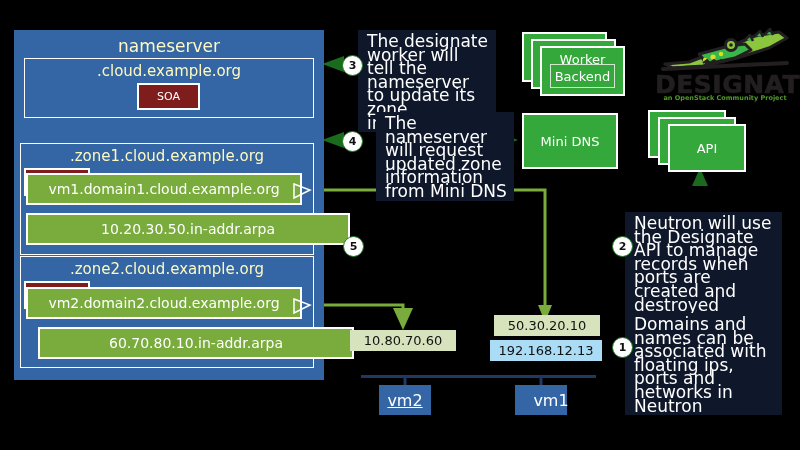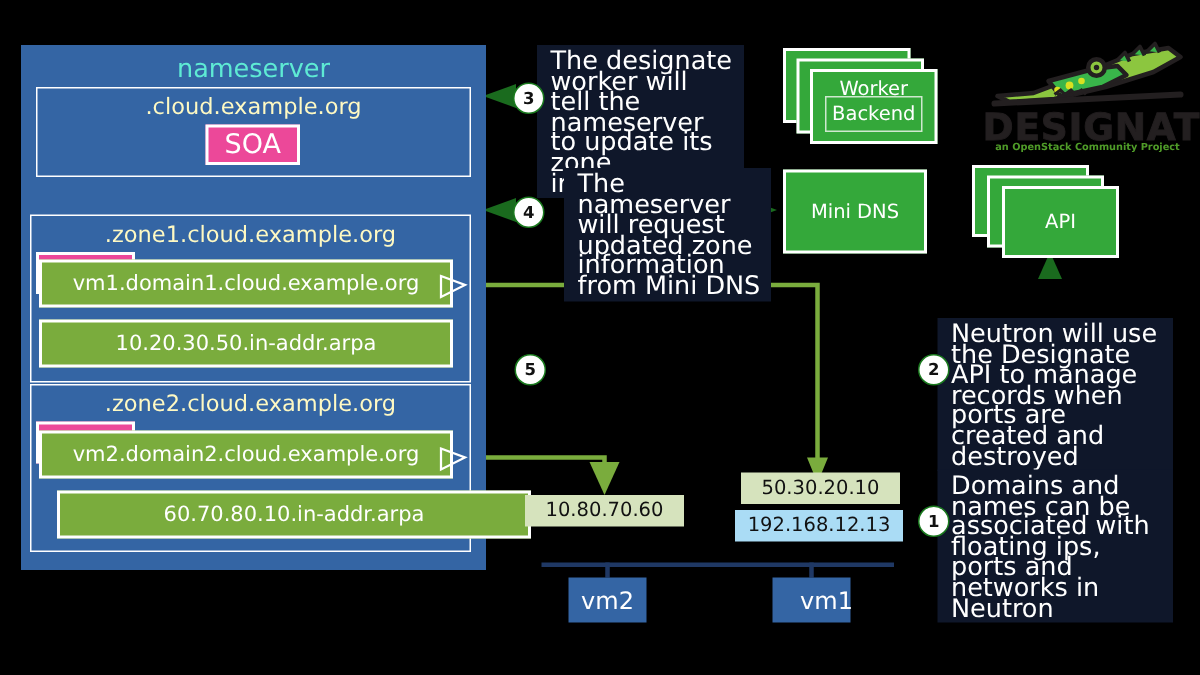--- a/index.html
+++ b/index.html
@@ -24,35 +24,35 @@
   .abs { position: absolute; box-sizing: border-box; }
 
   
   .ns-panel {
     left: 14px; top: 30px; width: 310px; height: 350px;
     background: #3465a4;
     border: 2px solid #3465a4;
   }
   .ns-title {
     position: absolute; left: 0; top: 4px; width: 100%;
-    text-align: center; font-size: 17px; color: #5eead4;
+    text-align: center; font-size: 17px; color: #fef9c3;
   }
   .zone-box {
     background: #3465a4;
     border: 1.5px solid #ffffff;
   }
   .zone-title {
     position: absolute; left: 0; top: 3px; width: 100%;
     text-align: center; font-size: 15px; color: #fef9c3;
   }
   .soa-box {
-    background: #ec4899;
+    background: #7f1d1d;
     border: 2px solid #ffffff;
     display: flex; align-items: center; justify-content: center;
-    font-size: 18px; color: #ffffff;
+    font-size: 11px; color: #ffffff;
   }
   .rec-box {
     background: #7aac3d;
     border: 2px solid #ffffff;
     display: flex; align-items: center; justify-content: center;
     font-size: 14px; color: #ffffff;
   }
 
   
   .callout {
@@ -155,21 +155,21 @@
   <div class="abs zone-box" style="left:24px;top:58px;width:290px;height:60px;">
     <div class="zone-title">.cloud.example.org</div>
   </div>
   <div class="abs soa-box" style="left:137px;top:83px;width:63px;height:27px;">SOA</div>
 
   <div class="abs zone-box" style="left:20px;top:143px;width:294px;height:112px;">
     <div class="zone-title">.zone1.cloud.example.org</div>
   </div>
   <div class="abs soa-box" style="left:24px;top:168px;width:66px;height:28px;">SOA</div>
   <div class="abs rec-box" style="left:26px;top:173px;width:276px;height:32px;">vm1.domain1.cloud.example.org</div>
-  <div class="abs rec-box" style="left:26px;top:213px;width:276px;height:32px;">10.20.30.50.in-addr.arpa</div>
+  <div class="abs rec-box" style="left:26px;top:213px;width:324px;height:32px;">10.20.30.50.in-addr.arpa</div>
 
   <div class="abs zone-box" style="left:20px;top:256px;width:294px;height:112px;">
     <div class="zone-title">.zone2.cloud.example.org</div>
   </div>
   <div class="abs soa-box" style="left:24px;top:281px;width:66px;height:28px;">SOA</div>
   <div class="abs rec-box" style="left:26px;top:287px;width:276px;height:32px;">vm2.domain2.cloud.example.org</div>
   <div class="abs rec-box" style="left:38px;top:327px;width:316px;height:32px;">60.70.80.10.in-addr.arpa</div>
 
   <svg class="abs" style="left:294px;top:180px;width:20px;height:130px;">
     <polygon points="0,4 16,10 0,18" fill="none" stroke="#ffffff" stroke-width="1.5"></polygon>
@@ -237,16 +237,16 @@
 
   <div class="abs ip-box ip-green" style="left:350px;top:330px;width:106px;height:21px;">10.80.70.60</div>
   <div class="abs ip-box ip-green" style="left:494px;top:315px;width:106px;height:21px;">50.30.20.10</div>
   <div class="abs ip-box ip-blue" style="left:490px;top:340px;width:112px;height:21px;">192.168.12.13</div>
 
   <div class="abs netline" style="left:361px;top:375px;width:235px;"></div>
   <svg class="abs" style="left:361px;top:371px;width:240px;height:18px;">
     <path d="M44,4 L44,14" stroke="#1f3864" stroke-width="3"></path>
     <path d="M180,4 L180,14" stroke="#1f3864" stroke-width="3"></path>
   </svg>
-  <div class="abs vm-box" style="left:379px;top:385px;width:52px;height:30px;">vm2</div>
+  <div class="abs vm-box" style="left:379px;top:385px;width:52px;height:30px;text-decoration:underline;">vm2</div>
   <div class="abs vm-box" style="left:515px;top:385px;width:52px;height:30px;padding-left:20px;">vm1</div>
 
 </div>
 
 </body></html>

